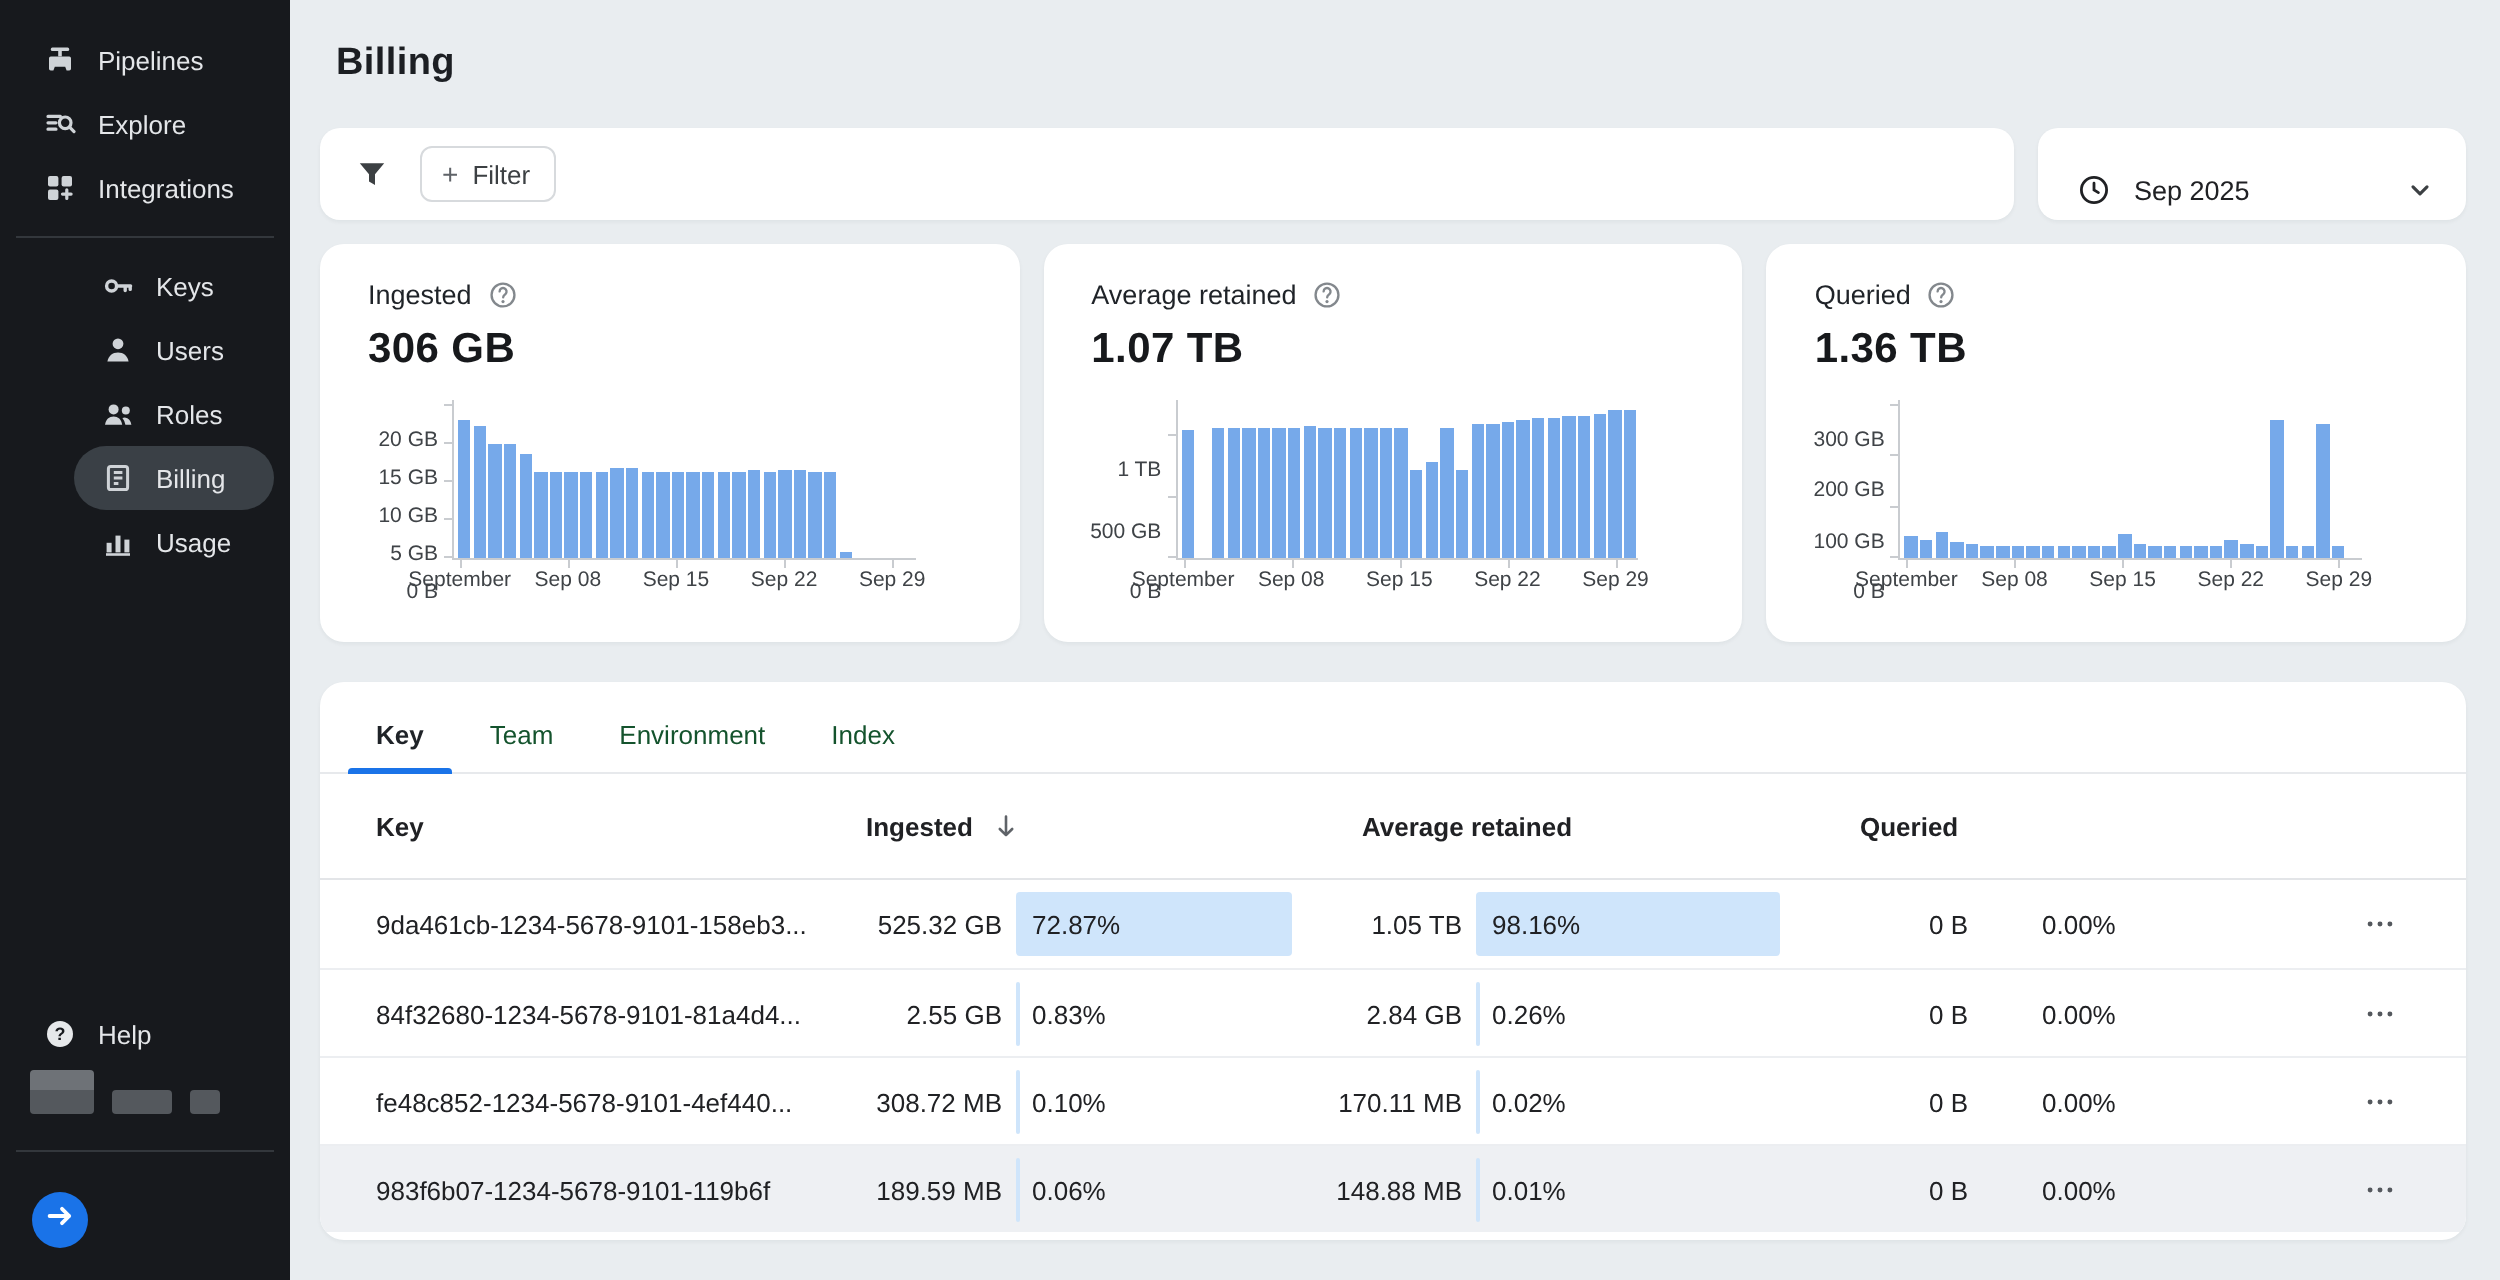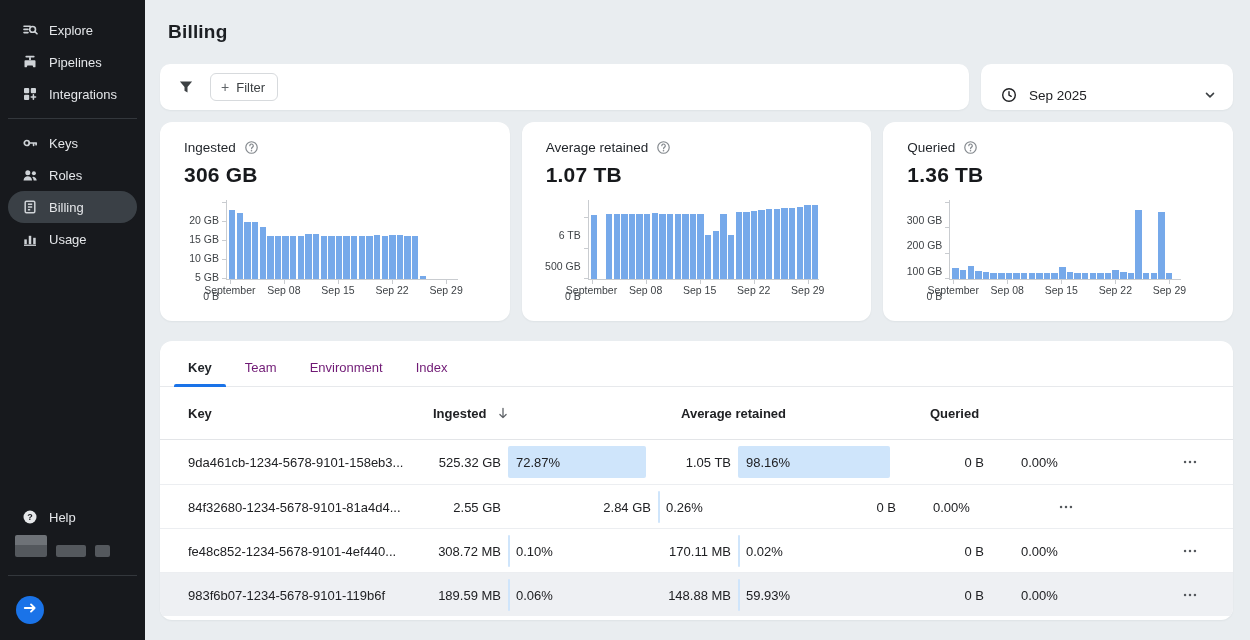--- a/index.html
+++ b/index.html
@@ -29,21 +29,21 @@
   .page-title { margin:21px 0 0 8px; font-size:19px; font-weight:700; color:#1c1f23; letter-spacing:.2px; }
 
   .card { background:#fff; border-radius:10px; box-shadow:0 1px 2px rgba(20,30,40,.05); }
 
   .filter-row { display:flex; gap:12px; margin-top:21px; }
   .filter-bar { flex:1; height:46px; display:flex; align-items:center; padding:0 18px 0 18px; }
   .funnel { width:16px; height:16px; color:#3c4043; display:inline-flex; }
   .funnel svg { width:16px; height:16px; }
   .filter-chip { margin-left:16px; display:inline-flex; align-items:center; gap:7px; border:1px solid #d7dadd; border-radius:6px; padding:5px 12px 5px 10px; font-size:13px; color:#3c4043; cursor:pointer; background:#fff; }
   .filter-chip .plus { color:#5f6368; font-size:14px; }
-  .date-picker { width:252px; height:46px; display:flex; align-items:center; padding:16px 16px 0 20px; cursor:pointer; }
+  .date-picker { width:214px; height:46px; display:flex; align-items:center; padding:16px 16px 0 20px; cursor:pointer; }
   .date-picker .icon { width:16px; height:16px; display:inline-flex; color:#202124; }
   .date-picker .icon svg { width:16px; height:16px; }
   .date-value { margin-left:12px; font-size:13.5px; font-weight:500; color:#202124; }
   .date-picker .chev { margin-left:auto; width:14px; height:14px; color:#3c4043; display:inline-flex; }
   .date-picker .chev svg { width:14px; height:14px; }
 
   
   .cards { display:flex; gap:12px; margin-top:12px; }
   .metric-card { flex:1; height:199px; border-radius:12px; padding:18px 24px 12px 24px; }
   .metric-head { display:flex; align-items:center; gap:8px; }
@@ -59,21 +59,21 @@
   .chart-plot { position:relative; height:80px; border-left:1px solid #c9ccd0; border-bottom:1px solid #c9ccd0; display:flex; align-items:flex-end; padding-left:2px; }
   .chart-plot .bar { flex:1; margin-right:1.2px; background:#76a9ea; }
   .chart-plot .ytick { position:absolute; left:-5px; width:5px; height:1px; background:#c9ccd0; }
   .chart-x { position:relative; height:16px; }
   .chart-x .xtick { position:absolute; top:0; width:1px; height:4px; background:#c9ccd0; }
   .chart-x .xlab { position:absolute; top:4px; transform:translateX(-50%); font-size:10.5px; color:#3f4347; white-space:nowrap; }
 
   
   .table-card { margin-top:20px; height:279px; border-radius:12px; overflow:hidden; position:relative; }
   .tabs { display:flex; padding:19px 28px 0 28px; border-bottom:1px solid #e7e9ec; }
-  .tab { font-size:13px; color:#701a75; padding:0 14px 11px 14px; margin-right:5px; cursor:pointer; position:relative; }
+  .tab { font-size:13px; color:#14532d; padding:0 14px 11px 14px; margin-right:5px; cursor:pointer; position:relative; }
   .tab:first-child { margin-left:-14px; }
   .tab.active { color:#1f2328; font-weight:700; }
   .tab.active::after { content:""; position:absolute; left:0; right:0; bottom:-1px; height:3px; background:#1a73e8; border-radius:2px 2px 0 0; }
 
   .tgrid { display:grid; grid-template-columns:245px 75px 150px 80px 165px 88px 90px 1fr; align-items:center; padding:0 28px; }
   .thead { height:53px; font-size:13px; font-weight:700; color:#202124; border-bottom:1px solid #e3e5e8; }
   .th-ing { display:flex; align-items:center; gap:10px; grid-column:2 / span 2; }
   .th-ret { grid-column:4 / span 2; padding-left:23px; }
   .th-q { grid-column:6 / span 2; padding-left:27px; }
   .sort-icon { width:14px; height:14px; display:inline-flex; cursor:pointer; }
@@ -91,60 +91,69 @@
   .dots-btn { display:inline-flex; width:18px; height:18px; cursor:pointer; vertical-align:middle; }
   .dots-btn svg { width:18px; height:18px; }
 </style>
 </head>
 <body>
 
 <div class="sidebar">
   <div class="nav">
       <div class="nav-item">
         <span class="icon">
+          <svg viewBox="0 0 16 16" fill="currentColor">
+            <rect x="3.4" y="1.8" width="9.2" height="1.7" rx=".8"></rect>
+            <rect x="7.1" y="3.2" width="1.8" height="3"></rect>
+            <path d="M3.4 6.2h9.2a.9.9 0 01.9.9v5.3a.9.9 0 01-.9.9h-1.3l-.7-1.9H5.4l-.7 1.9H3.4a.9.9 0 01-.9-.9V7.1a.9.9 0 01.9-.9z"></path>
+          </svg>
+        </span>
+        <span>Pipelines</span>
+      </div>
+      <div class="nav-item">
+        <span class="icon">
           <svg viewBox="0 0 16 16" fill="none" stroke="currentColor" stroke-width="1.6" stroke-linecap="round">
             <path d="M2 4.2h6.2M2 7.4h4M2 10.6h4"></path>
             <circle cx="10.6" cy="7.4" r="2.9"></circle>
             <path d="M12.8 9.6L15 11.8"></path>
           </svg>
         </span>
         <span>Explore</span>
-      </div>
-      <div class="nav-item">
-        <span class="icon">
-          <svg viewBox="0 0 16 16" fill="currentColor">
-            <rect x="3.4" y="1.8" width="9.2" height="1.7" rx=".8"></rect>
-            <rect x="7.1" y="3.2" width="1.8" height="3"></rect>
-            <path d="M3.4 6.2h9.2a.9.9 0 01.9.9v5.3a.9.9 0 01-.9.9h-1.3l-.7-1.9H5.4l-.7 1.9H3.4a.9.9 0 01-.9-.9V7.1a.9.9 0 01.9-.9z"></path>
-          </svg>
-        </span>
-        <span>Pipelines</span>
       </div>
       <div class="nav-item">
         <span class="icon">
           <svg viewBox="0 0 16 16" fill="currentColor">
             <rect x="2" y="2" width="5.2" height="5.2" rx="1"></rect>
             <rect x="8.8" y="2" width="5.2" height="5.2" rx="1"></rect>
             <rect x="2" y="8.8" width="5.2" height="5.2" rx="1"></rect>
             <path d="M11.4 8.9v4.3M9.25 11.05h4.3" stroke="currentColor" stroke-width="1.6" stroke-linecap="round" fill="none"></path>
           </svg>
         </span>
         <span>Integrations</span>
       </div>
     </div>
   <div class="side-divider"></div>
-  <div class="nav" style="padding-top:0;">
+  <div class="nav" style="padding-top:0;margin-left:29px;">
       <div class="nav-item">
         <span class="icon">
           <svg viewBox="0 0 16 16" fill="none" stroke="currentColor" stroke-width="1.7" stroke-linecap="round">
             <circle cx="4.8" cy="8" r="2.5"></circle>
             <path d="M7.3 8h7M11.6 8v2.3M14.1 8v1.7"></path>
           </svg>
         </span>
         <span>Keys</span>
+      </div>
+      <div class="nav-item">
+        <span class="icon">
+          <svg viewBox="0 0 16 16" fill="currentColor">
+            <circle cx="8" cy="4.9" r="2.7"></circle>
+            <path d="M2.7 13.8c.5-3 2.6-4.6 5.3-4.6s4.8 1.6 5.3 4.6z"></path>
+          </svg>
+        </span>
+        <span>Users</span>
       </div>
       <div class="nav-item">
         <span class="icon">
           <svg viewBox="0 0 16 16" fill="currentColor">
             <circle cx="5.8" cy="5.7" r="2.5"></circle>
             <path d="M1.5 13.4c.4-2.8 2.1-4.2 4.3-4.2s3.9 1.4 4.3 4.2z"></path>
             <circle cx="11.9" cy="6.3" r="2"></circle>
             <path d="M11.4 9.7c1.9.3 3 1.5 3.3 3.7h-3a7 7 0 00-1.5-3.4z"></path>
           </svg>
         </span>
@@ -319,21 +328,21 @@
               <path d="M6.2 6.1a1.85 1.85 0 113.1 1.4c-.6.55-1.2.85-1.2 1.7" stroke-linecap="round"></path>
               <circle cx="8" cy="11.5" r=".85" fill="#83888d" stroke="none"></circle>
             </svg>
           </span>
         </div>
         <div class="metric-value">1.07 TB</div>
         <div class="chart">
           <div class="chart-y">
             <div class="ylab" style="bottom: 0px;">0 B</div>
             <div class="ylab" style="bottom: 30.303px;">500 GB</div>
-            <div class="ylab" style="bottom: 60.6061px;">6 TB</div>
+            <div class="ylab" style="bottom: 60.6061px;">1 TB</div>
           </div>
           <div class="chart-main">
             <div class="chart-plot">
               <div class="ytick" style="bottom: 0px;"></div>
               <div class="ytick" style="bottom: 30.303px;"></div>
               <div class="ytick" style="bottom: 60.6061px;"></div>
               <div class="bar" style="height: 63.6364px; background: rgb(118, 169, 234);"></div>
               <div class="bar" style="height: 0px; background: transparent;"></div>
               <div class="bar" style="height: 65.4545px; background: rgb(118, 169, 234);"></div>
               <div class="bar" style="height: 65.4545px; background: rgb(118, 169, 234);"></div>
@@ -493,20 +502,24 @@
               <svg viewBox="0 0 16 16" fill="#54585d">
                 <circle cx="3.6" cy="8" r="1.1"></circle>
                 <circle cx="8" cy="8" r="1.1"></circle>
                 <circle cx="12.4" cy="8" r="1.1"></circle>
               </svg>
             </span></div>
         </div>
         <div class="tgrid trow">
           <div class="cell-key">84f32680-1234-5678-9101-81a4d4...</div>
           <div class="cell-num">2.55 GB</div>
+          <div class="cell-pct">
+            <div class="databar" style="width: calc(0.83% + 0px); min-width: 2px; background: rgb(207, 229, 251);"></div>
+            <span class="pct-text">0.83%</span>
+          </div>
           <div class="cell-num">2.84 GB</div>
           <div class="cell-pct">
             <div class="databar" style="width: calc(0.26% + 0px); min-width: 2px; background: rgb(207, 229, 251);"></div>
             <span class="pct-text">0.26%</span>
           </div>
           <div class="cell-num">0 B</div>
           <div class="cell-pct cell-qpct">
             <span class="pct-text">0.00%</span>
           </div>
           <div class="cell-menu"><span class="dots-btn">
@@ -544,21 +557,21 @@
         <div class="tgrid trow dim">
           <div class="cell-key">983f6b07-1234-5678-9101-119b6f</div>
           <div class="cell-num">189.59 MB</div>
           <div class="cell-pct">
             <div class="databar" style="width: calc(0.06% + 0px); min-width: 2px; background: rgb(207, 229, 251);"></div>
             <span class="pct-text">0.06%</span>
           </div>
           <div class="cell-num">148.88 MB</div>
           <div class="cell-pct">
             <div class="databar" style="width: calc(0.01% + 0px); min-width: 2px; background: rgb(207, 229, 251);"></div>
-            <span class="pct-text">59.93%</span>
+            <span class="pct-text">0.01%</span>
           </div>
           <div class="cell-num">0 B</div>
           <div class="cell-pct cell-qpct">
             <span class="pct-text">0.00%</span>
           </div>
           <div class="cell-menu"><span class="dots-btn">
               <svg viewBox="0 0 16 16" fill="#54585d">
                 <circle cx="3.6" cy="8" r="1.1"></circle>
                 <circle cx="8" cy="8" r="1.1"></circle>
                 <circle cx="12.4" cy="8" r="1.1"></circle>

